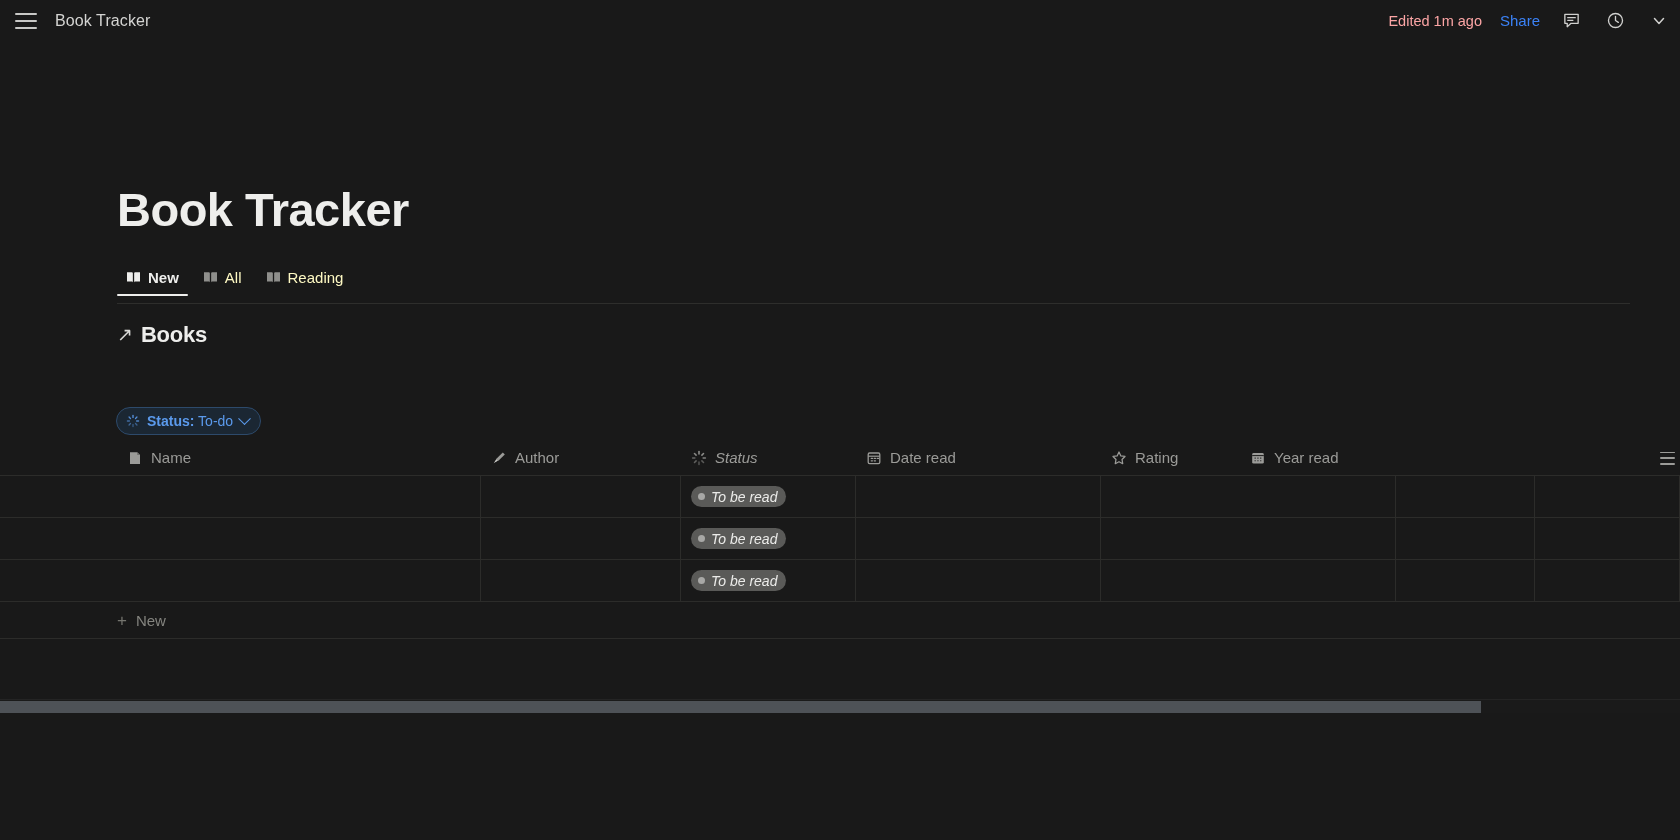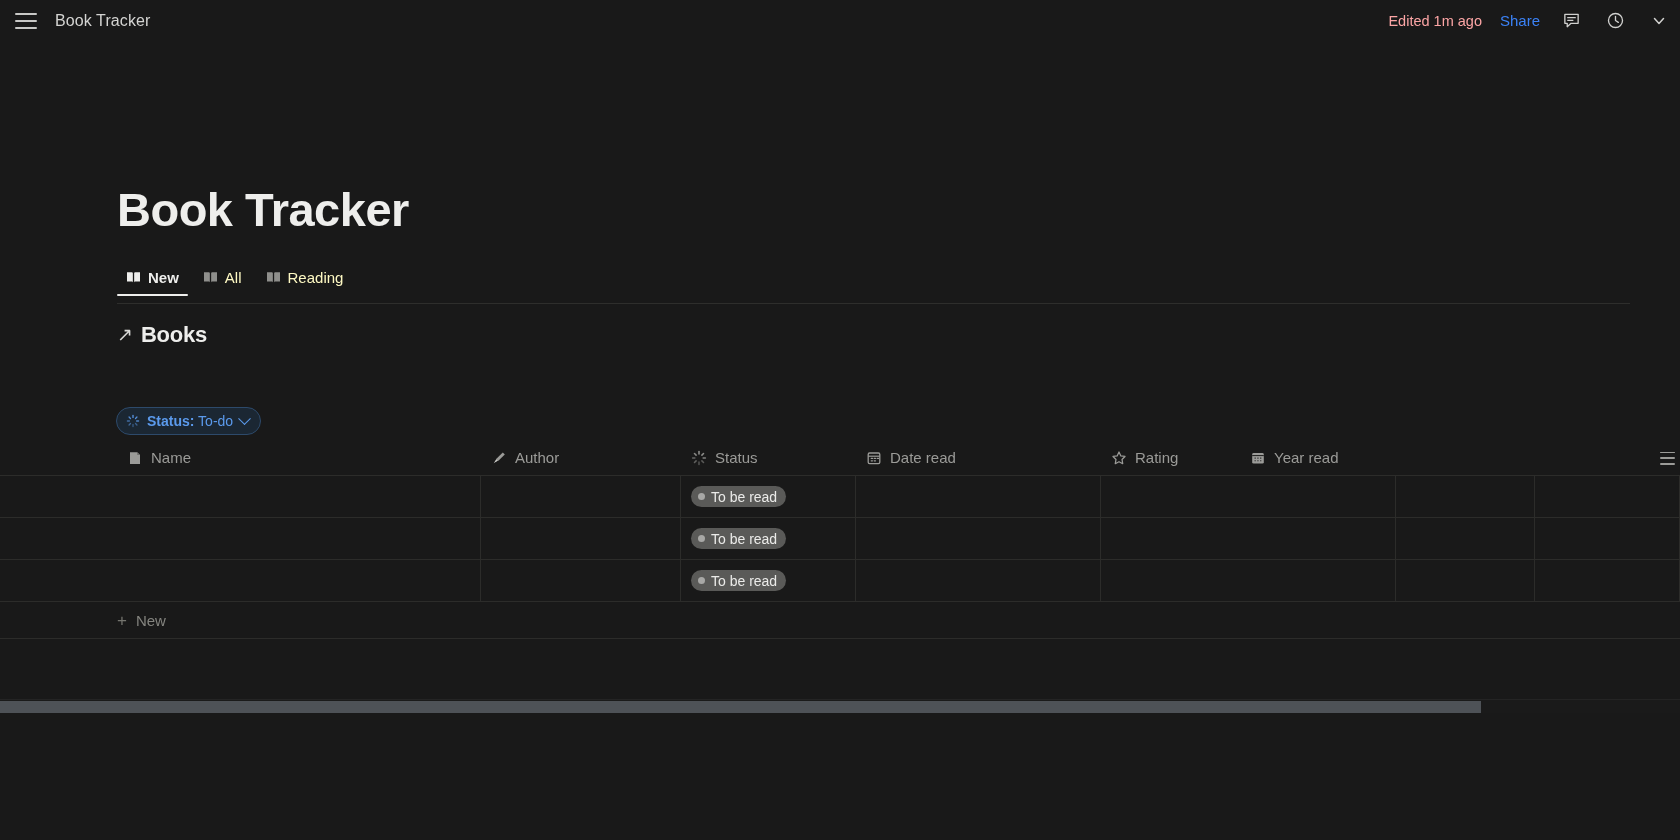--- a/index.html
+++ b/index.html
@@ -198,21 +198,21 @@
     border-right: 1px solid #2c2c2a;
     overflow: hidden;
   }
   .thead .cell { border-right: none; padding-left: 10px; }
   .trow:not(.thead) .cell { border-bottom: 1px solid #2c2c2a; }
   .trow:not(.thead) { border-top: none; }
 
   .c-gutter  { flex: 0 0 117px; border-right: none; padding-left: 0; }
   .c-name    { flex: 0 0 364px; }
   .c-author  { flex: 0 0 200px; }
-  .c-status  { flex: 0 0 175px; }
+  .c-status  { flex: 0 0 175px; font-style: italic; }
   .c-date    { flex: 0 0 245px; }
   .c-genre   { flex: 0 0 295px; }
   .c-rating  { flex: 0 0 139px; }
   .c-year    { flex: 0 0 145px; text-align: center; }
 
   .thead .colhead {
     display: flex;
     align-items: center;
     gap: 8px;
     font-size: 15px;

